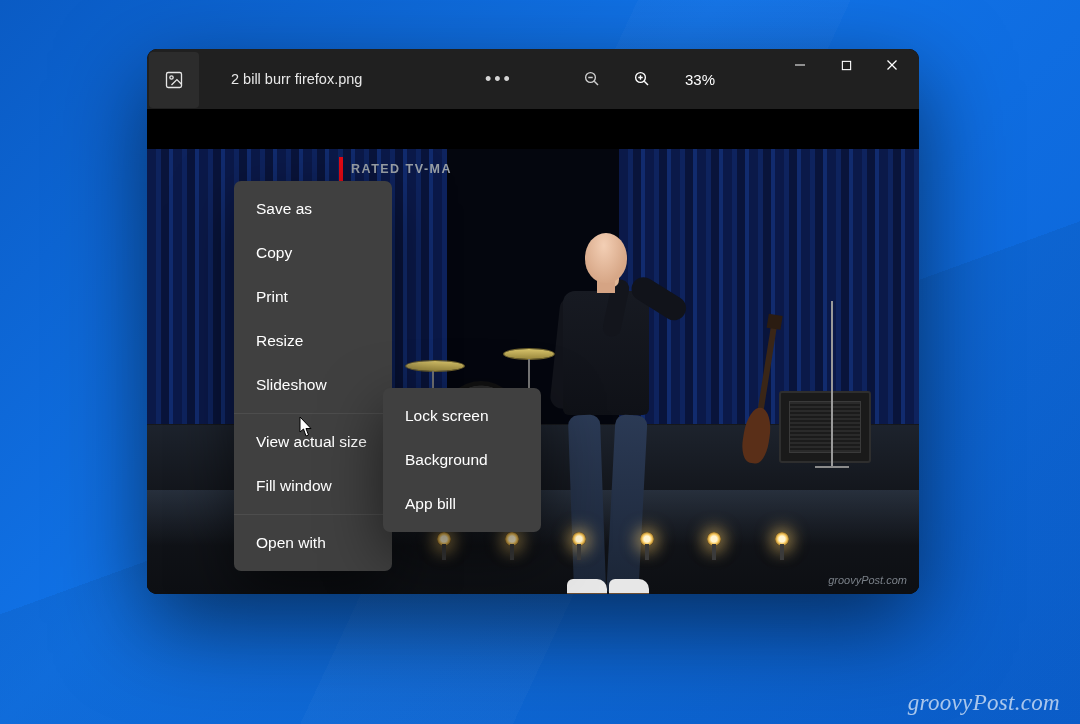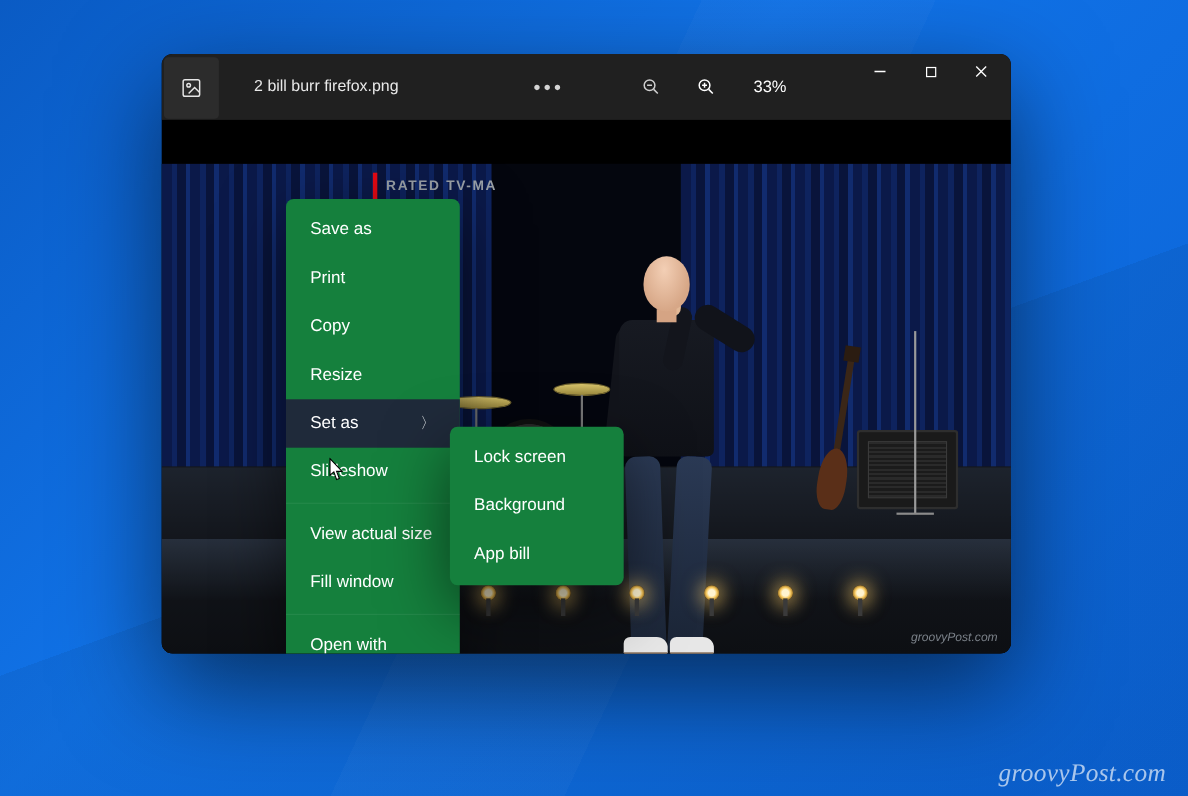--- a/index.html
+++ b/index.html
@@ -144,25 +144,24 @@
 
     
     .rating { position:absolute; top:108px; left:160px; display:flex; align-items:center; gap:8px; z-index:2;margin-left:32px;}
     .rating-bar { width:4px; height:24px; background:#e50914; }
     .rating-text { color:#9aa0a6; font-size:12.5px; font-weight:700; letter-spacing:1.5px; }
 
     .watermark-img { position:absolute; right:12px; bottom:8px; color:#7a8088; font-size:11px; font-style:italic; }
 
     
     .ctx-menu {
-      position: absolute; background: #15803d; color: #fff;
+      position: absolute; background: #404040; color: #fff;
       border-radius: 7px; box-shadow: 0 22px 60px rgba(0,0,0,.55);
       font-size: 15.5px; padding: 6px 0; z-index: 10;
       min-width: 158px;
-      margin-left: 26px;
     }
     .ctx-item {
       padding: 13px 22px; display:flex; align-items:center; justify-content:space-between;
       white-space: nowrap;
     }
     .ctx-item.hover { background: #1f2a3a; }
     .ctx-sep { height:1px; background: rgba(255,255,255,.07); margin: 6px 0; }
     .chev { color:#cfd3d8; font-size:14px; }
 
     .menu-main { top: 132px; left: 87px; width: 158px; }
@@ -293,32 +292,28 @@
   <div class="rating">
     <div class="rating-bar"></div>
     <div class="rating-text">RATED TV-MA</div>
   </div>
 
   <div class="ctx-menu menu-main">
     <div class="ctx-item">
         <span>Save as</span>
       </div>
     <div class="ctx-item">
+        <span>Copy</span>
+      </div>
+    <div class="ctx-item">
         <span>Print</span>
       </div>
     <div class="ctx-item">
-        <span>Copy</span>
-      </div>
-    <div class="ctx-item">
         <span>Resize</span>
       </div>
-    <div class="ctx-item hover">
-      <span>Set as</span>
-      <span class="chev">〉</span>
-    </div>
     <div class="ctx-item">
         <span>Slideshow</span>
       </div>
     <div class="ctx-sep"></div>
     <div class="ctx-item">
         <span>View actual size</span>
       </div>
     <div class="ctx-item">
         <span>Fill window</span>
       </div>

